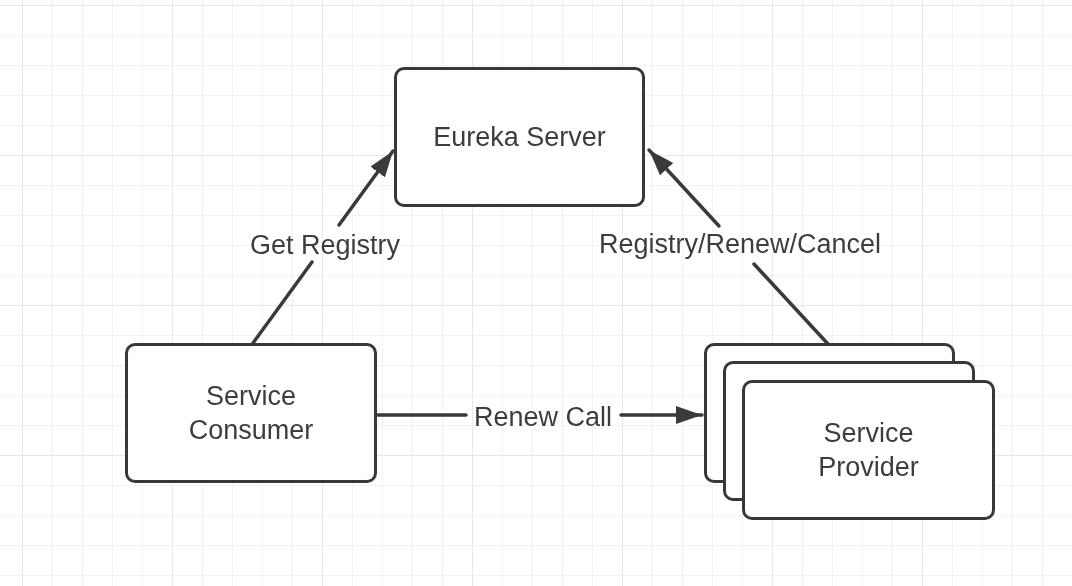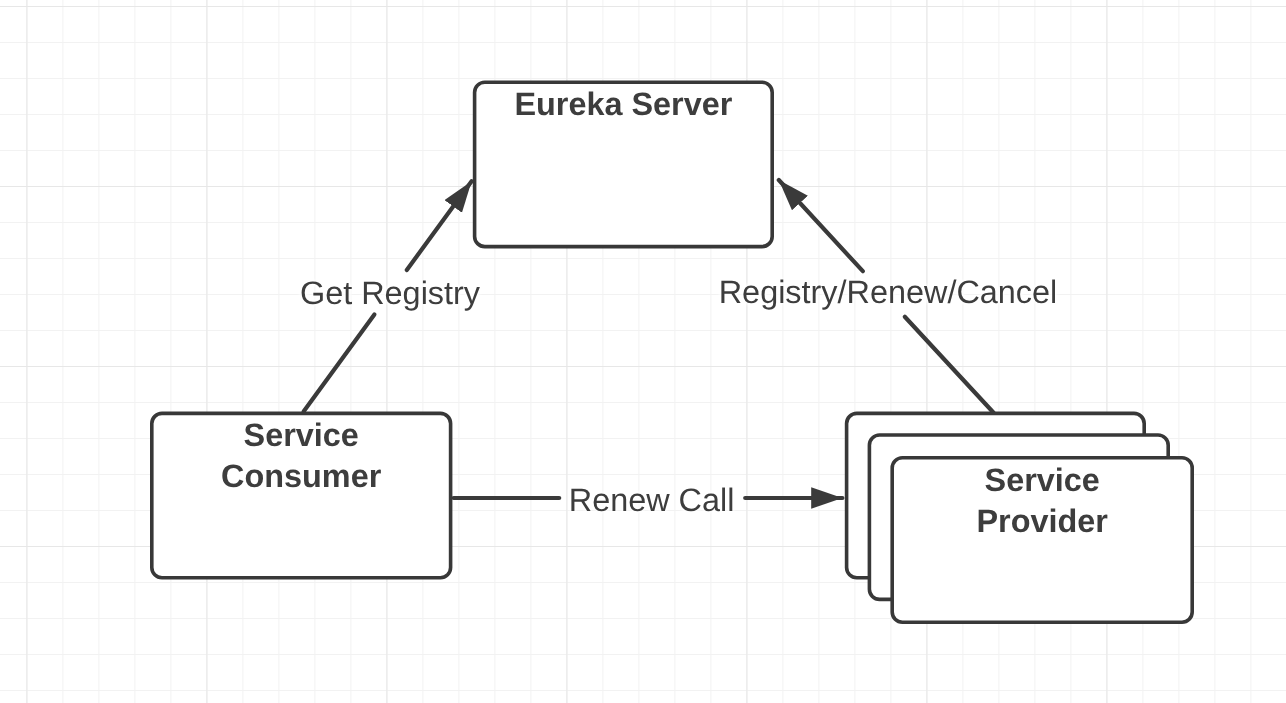--- a/index.html
+++ b/index.html
@@ -28,26 +28,26 @@
     stroke-width: 3.5;
     stroke-linecap: round;
   }
   .node {
     position: absolute;
     box-sizing: border-box;
     background: #ffffff;
     border: 3px solid #383838;
     border-radius: 10px;
     display: flex;
+    align-items: center;
     justify-content: center;
     text-align: center;
     font-size: 27px;
     line-height: 34px;
     white-space: pre-line;
-    font-weight: bold;
   }
   .edge-label {
     position: absolute;
     transform: translate(-50%, -50%);
     font-size: 27px;
     white-space: nowrap;
     text-shadow: 0 0 4px #fff, 0 0 4px #fff, 0 0 6px #fff, 0 1px 3px #fff, 0 -1px 3px #fff;
   }
 </style>
 </head>

